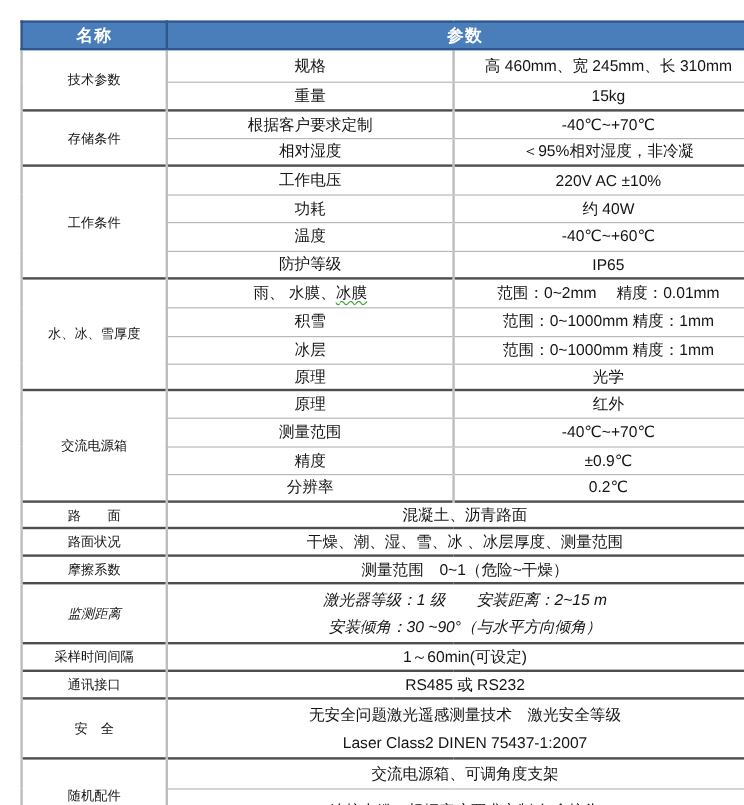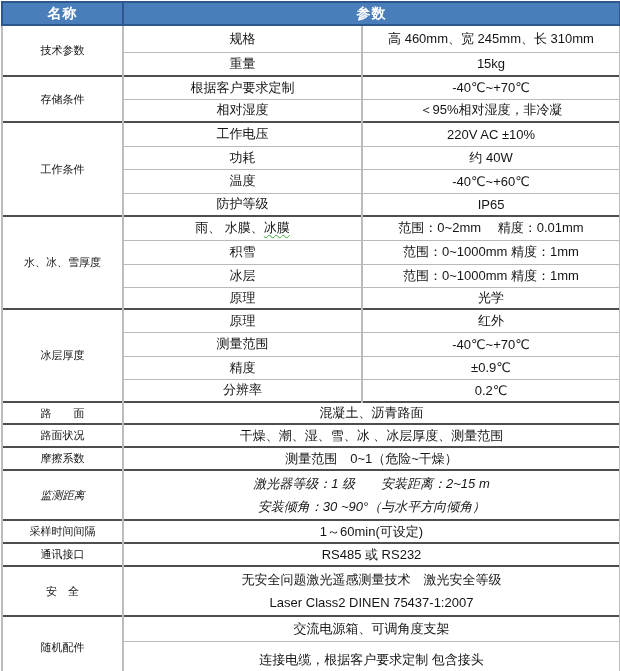--- a/index.html
+++ b/index.html
@@ -8,21 +8,21 @@
     background: #ffffff;
     width: 620px;
     height: 671px;
     font-family: "Liberation Sans", "DejaVu Sans", sans-serif;
   }
   .page {
     position: relative;
     width: 568px;
     height: 671px;
     box-sizing: border-box;
-    padding: 1px;
+    padding: 17px;
   }
   table.spec {
     width: 618px;
     border-collapse: collapse;
     table-layout: fixed;
     border: 2px solid #5e5e5e;
   }
   th {
     background: #4A7EBB;
     color: #ffffff;
@@ -126,21 +126,21 @@
       <tr class="h23">
         <td>冰层</td>
         <td>范围：0~1000mm  精度：1mm</td>
       </tr>
       <tr class="h22">
         <td>原理</td>
         <td>光学</td>
       </tr>
 
       <tr class="sec h23">
-        <td class="grp" rowspan="4">冰层厚度</td>
+        <td class="grp" rowspan="4">交流电源箱</td>
         <td>原理</td>
         <td>红外</td>
       </tr>
       <tr class="h24">
         <td>测量范围</td>
         <td>-40℃~+70℃</td>
       </tr>
       <tr class="h23">
         <td>精度</td>
         <td>±0.9℃</td>

